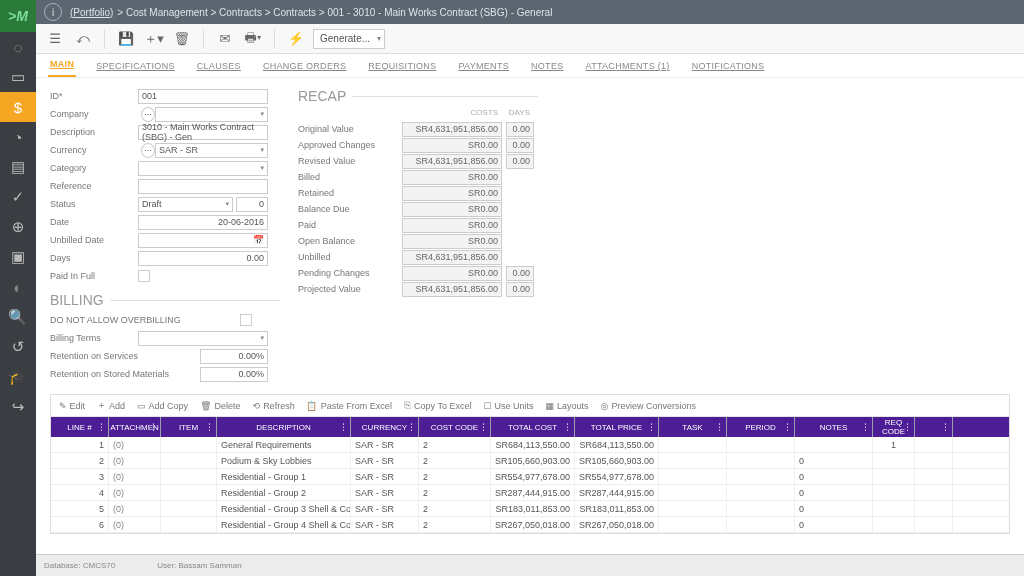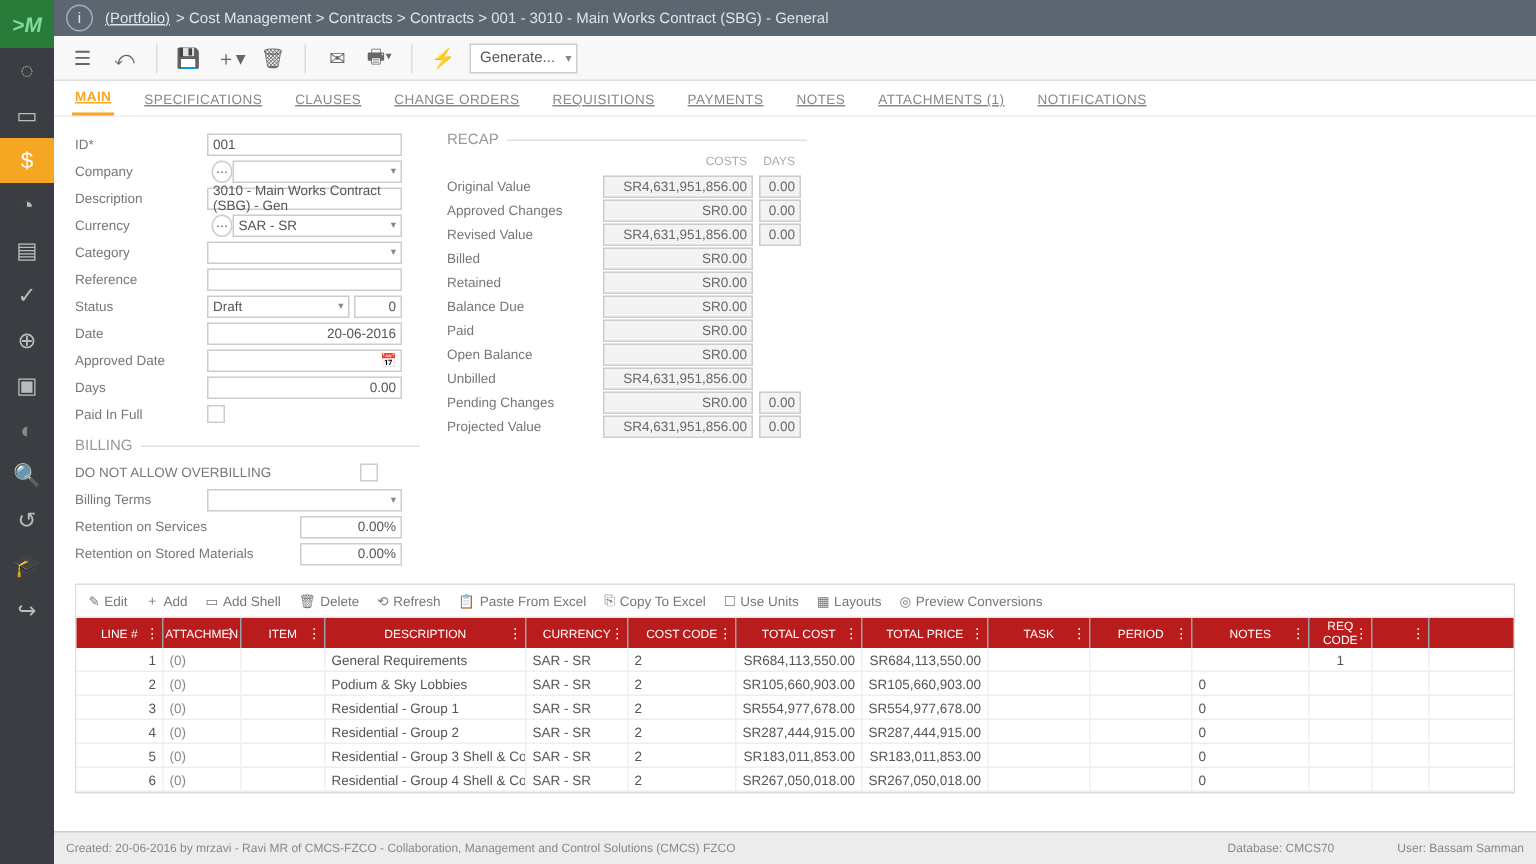--- a/index.html
+++ b/index.html
@@ -35,35 +35,35 @@
 .content { flex:1; overflow:auto; background:#fff; padding:10px 14px 0 14px; }
 .form-area { display:flex; gap:18px; }
 .col { display:flex; flex-direction:column; gap:2px; }
 .row { display:flex; align-items:center; height:16px; }
 .lbl { width:88px; font-size:9px; color:#777; }
 .ctl { width:130px; height:15px; border:1px solid #ccc; background:#fff; font-size:9px; padding:0 3px; display:flex; align-items:center; position:relative; }
 .ctl.sel::after { content:"▾"; position:absolute; right:3px; font-size:7px; color:#888; }
 .ellips { width:14px; height:15px; border:1px solid #ccc; display:flex; align-items:center; justify-content:center; margin-left:3px; font-size:8px; cursor:pointer; background:#fff; border-radius:50%; }
 .num { text-align:right; justify-content:flex-end; }
 .chk { width:12px; height:12px; border:1px solid #ccc; }
-.section-hdr { font-size:10px; color:#999; margin:6px 0 2px 0; display:flex; align-items:center; gap:6px; }
+.section-hdr { font-size:14px; color:#999; margin:6px 0 2px 0; display:flex; align-items:center; gap:6px; }
 .section-hdr::after { content:""; flex:1; height:1px; background:#e0e0e0; }
 .recap-row { display:flex; align-items:center; height:16px; gap:4px; }
 .recap-lbl { width:100px; font-size:9px; color:#777; }
 .recap-val { width:100px; height:15px; border:1px solid #ccc; background:#f3f3f3; font-size:9px; display:flex; align-items:center; justify-content:flex-end; padding:0 3px; color:#666; }
 .recap-days { width:28px; height:15px; border:1px solid #ccc; background:#f3f3f3; font-size:9px; display:flex; align-items:center; justify-content:flex-end; padding:0 3px; color:#666; }
 .recap-head { display:flex; margin-bottom:2px; }
 .recap-head span { font-size:8px; color:#aaa; text-align:center; }
 
 
 .grid-wrap { margin-top:12px; border:1px solid #ddd; }
 .grid-group { height:18px; background:#f8f8f8; border-bottom:1px solid #e5e5e5; font-size:9px; color:#aaa; display:flex; align-items:center; padding:0 6px; }
 .grid-tools { height:22px; background:#fff; border-bottom:1px solid #e5e5e5; display:flex; align-items:center; gap:12px; padding:0 8px; }
 .gtool { font-size:9px; color:#777; display:flex; align-items:center; gap:3px; cursor:pointer; }
-.grid-head { display:flex; background:#b91c1c; color:#fff; height:20px; }
+.grid-head { display:flex; background:#4c1d95; color:#fff; height:20px; }
 .gh { font-size:8px; display:flex; align-items:center; justify-content:center; border-right:1px solid #9aa0a8; position:relative; padding:0 2px; text-align:center; }
 .gh .dots { position:absolute; right:2px; font-size:9px; }
 .grid-body { background:#fff; }
 .gr { display:flex; height:16px; border-bottom:1px solid #eee; }
 .gc { font-size:9px; color:#555; display:flex; align-items:center; padding:0 4px; border-right:1px solid #f0f0f0; overflow:hidden; white-space:nowrap; }
 .gc.r { justify-content:flex-end; }
 .gc.c { justify-content:center; }
 
 
 .footer { height:22px; background:#ececec; border-top:1px solid #ccc; display:flex; align-items:center; justify-content:space-between; padding:0 8px; font-size:8px; color:#888; }
@@ -159,21 +159,21 @@
           <div class="row">
               <span class="lbl">Status</span>
               <div class="ctl sel" style="width:95px">Draft</div>
               <div class="ctl num" style="width:32px;margin-left:3px">0</div>
             </div>
           <div class="row">
               <span class="lbl">Date</span>
               <div class="ctl num">20-06-2016</div>
             </div>
           <div class="row">
-              <span class="lbl">Approved Date</span>
+              <span class="lbl">Unbilled Date</span>
               <div class="ctl" style="position:relative">
                 <span style="position:absolute;right:2px;font-size:9px">📅</span>
               </div>
             </div>
           <div class="row">
               <span class="lbl">Days</span>
               <div class="ctl num">0.00</div>
             </div>
           <div class="row">
               <span class="lbl">Paid In Full</span>
@@ -256,21 +256,21 @@
                 <span class="recap-days">0.00</span>
               </div>
             </div>
         </div>
       </div>
 
       <div class="grid-wrap">
         <div class="grid-tools">
           <span class="gtool">✎ <span>Edit</span></span>
           <span class="gtool">＋ <span>Add</span></span>
-          <span class="gtool">▭ <span>Add Shell</span></span>
+          <span class="gtool">▭ <span>Add Copy</span></span>
           <span class="gtool">🗑 <span>Delete</span></span>
           <span class="gtool">⟲ <span>Refresh</span></span>
           <span class="gtool">📋 <span>Paste From Excel</span></span>
           <span class="gtool">⎘ <span>Copy To Excel</span></span>
           <span class="gtool">☐ <span>Use Units</span></span>
           <span class="gtool">▦ <span>Layouts</span></span>
           <span class="gtool">◎ <span>Preview Conversions</span></span>
         </div>
         <div class="grid-head" id="grid-head">
             <div class="gh w-line">LINE #<span class="dots">⋮</span></div>
@@ -390,20 +390,19 @@
               <div class="gc w-per"></div>
               <div class="gc w-notes">0</div>
               <div class="gc c w-req"></div>
               <div class="gc w-last"></div>
             </div>
           </div>
       </div>
     </div>
 
     <div class="footer">
-      <span>Created:   20-06-2016 by mrzavi - Ravi MR of CMCS-FZCO - Collaboration, Management and Control Solutions (CMCS) FZCO</span>
       <span style="display:flex;gap:42px">
         <span>Database:   CMCS70</span>
         <span>User:   Bassam Samman</span>
       </span>
     </div>
   </div>
 </div>
 
 </body></html>

